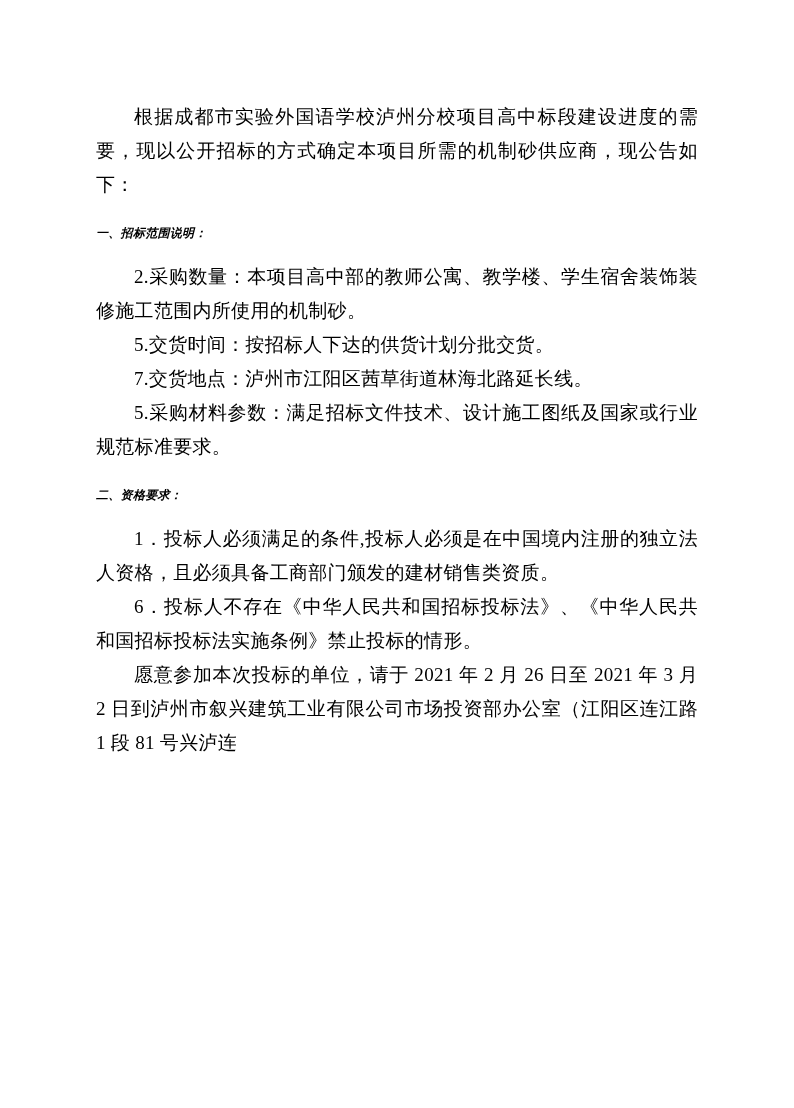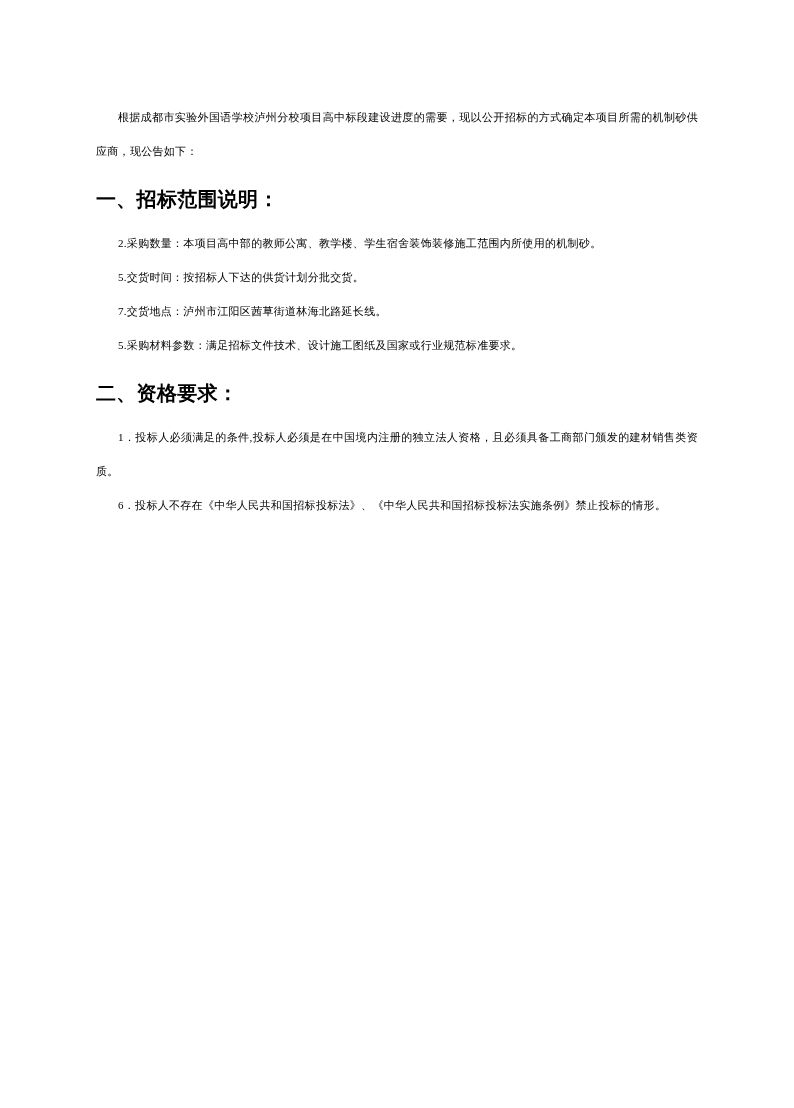--- a/index.html
+++ b/index.html
@@ -25,46 +25,48 @@
     font-weight: bold;
     line-height: 55px;
     text-align: center;
     letter-spacing: 1px;
   }
   .title-line {
     display: block;
   }
   .para {
     margin: 0;
-    font-size: 11px;
+    font-size: 19px;
     line-height: 34px;
     text-indent: 2em;
     text-align: justify;
     letter-spacing: 0.3px;
   }
   .heading {
     margin: 14px 0 10px 0;
-    font-size: 20px;
+    font-size: 12px;
     font-weight: bold;
     line-height: 34px;
     letter-spacing: 0.3px;
+    font-style: italic;
   }
 </style>
 </head>
 <body>
 
 <div class="page">
 
 
   <p class="para">根据成都市实验外国语学校泸州分校项目高中标段建设进度的需要，现以公开招标的方式确定本项目所需的机制砂供应商，现公告如下：</p>
 
   <h2 class="heading">一、招标范围说明：</h2>
   <p class="para">2.采购数量：本项目高中部的教师公寓、教学楼、学生宿舍装饰装修施工范围内所使用的机制砂。</p>
   <p class="para">5.交货时间：按招标人下达的供货计划分批交货。</p>
   <p class="para">7.交货地点：泸州市江阳区茜草街道林海北路延长线。</p>
   <p class="para">5.采购材料参数：满足招标文件技术、设计施工图纸及国家或行业规范标准要求。</p>
 
   <h2 class="heading">二、资格要求：</h2>
   <p class="para">1．投标人必须满足的条件,投标人必须是在中国境内注册的独立法人资格，且必须具备工商部门颁发的建材销售类资质。</p>
   <p class="para">6．投标人不存在《中华人民共和国招标投标法》、《中华人民共和国招标投标法实施条例》禁止投标的情形。</p>
 
+  <p class="para">愿意参加本次投标的单位，请于 2021 年 2 月 26 日至 2021 年 3 月 2 日到泸州市叙兴建筑工业有限公司市场投资部办公室（江阳区连江路 1 段 81 号兴泸连</p>
 
 </div>
 
 </body></html>

